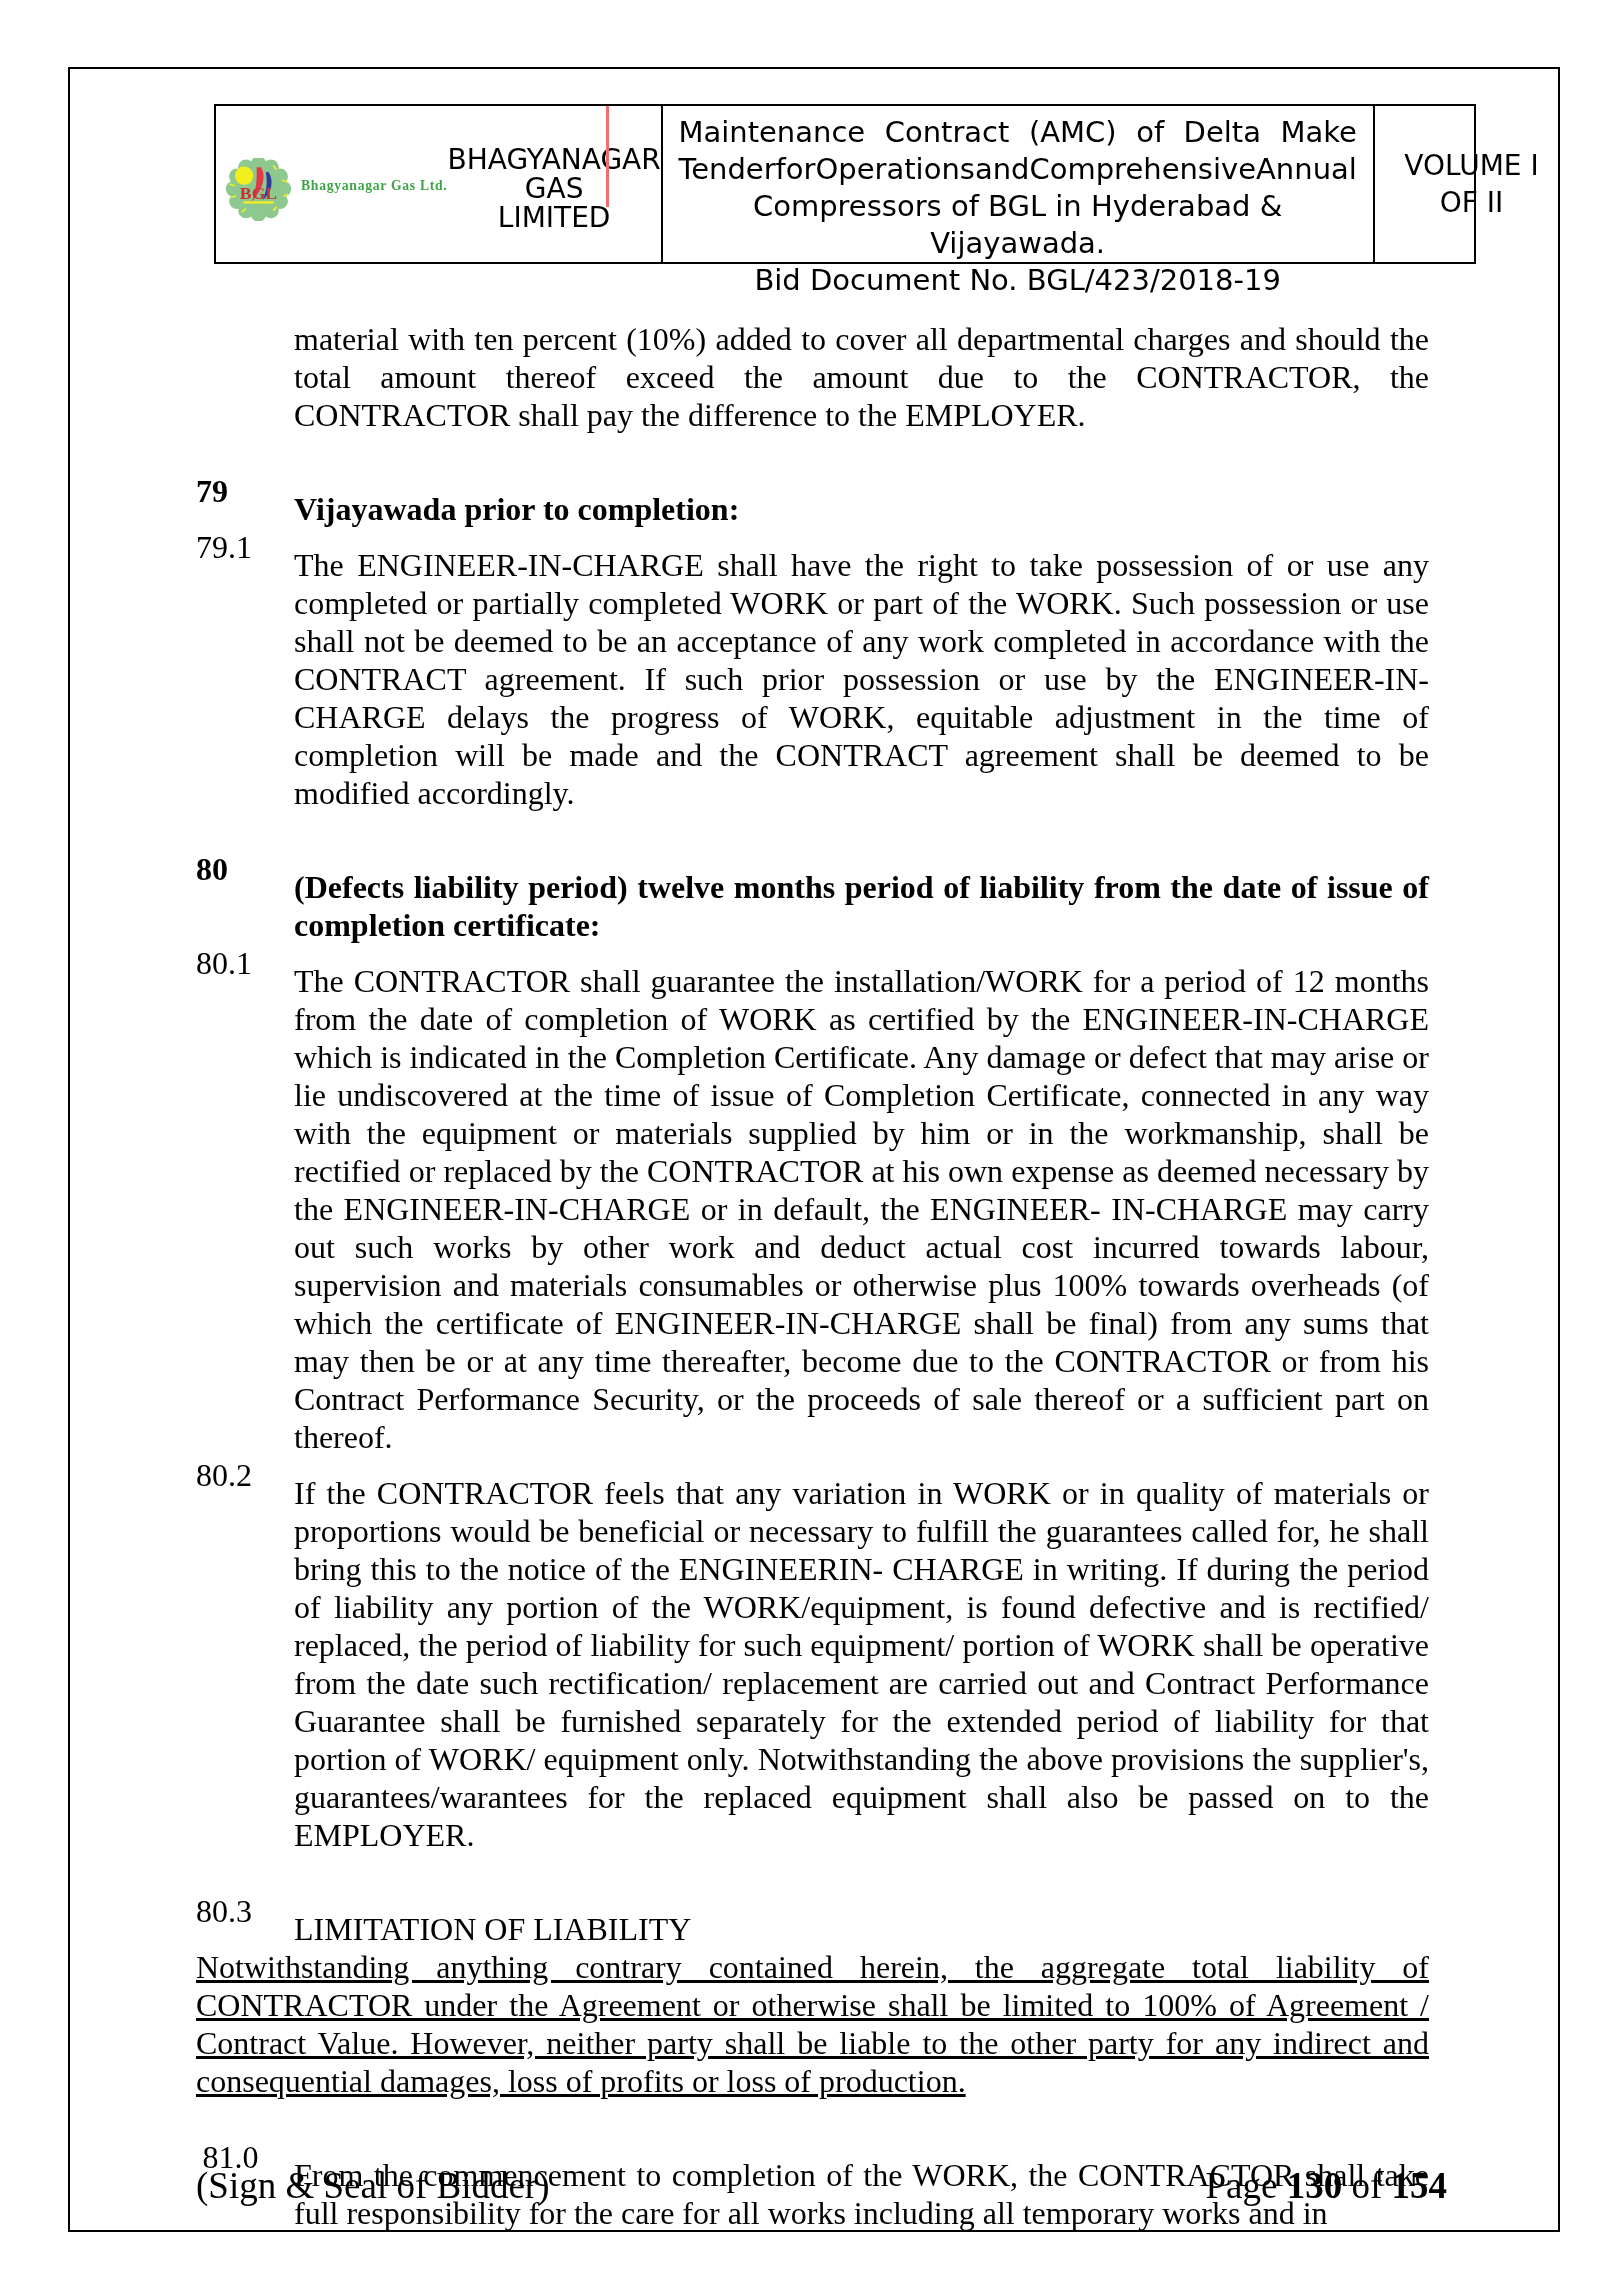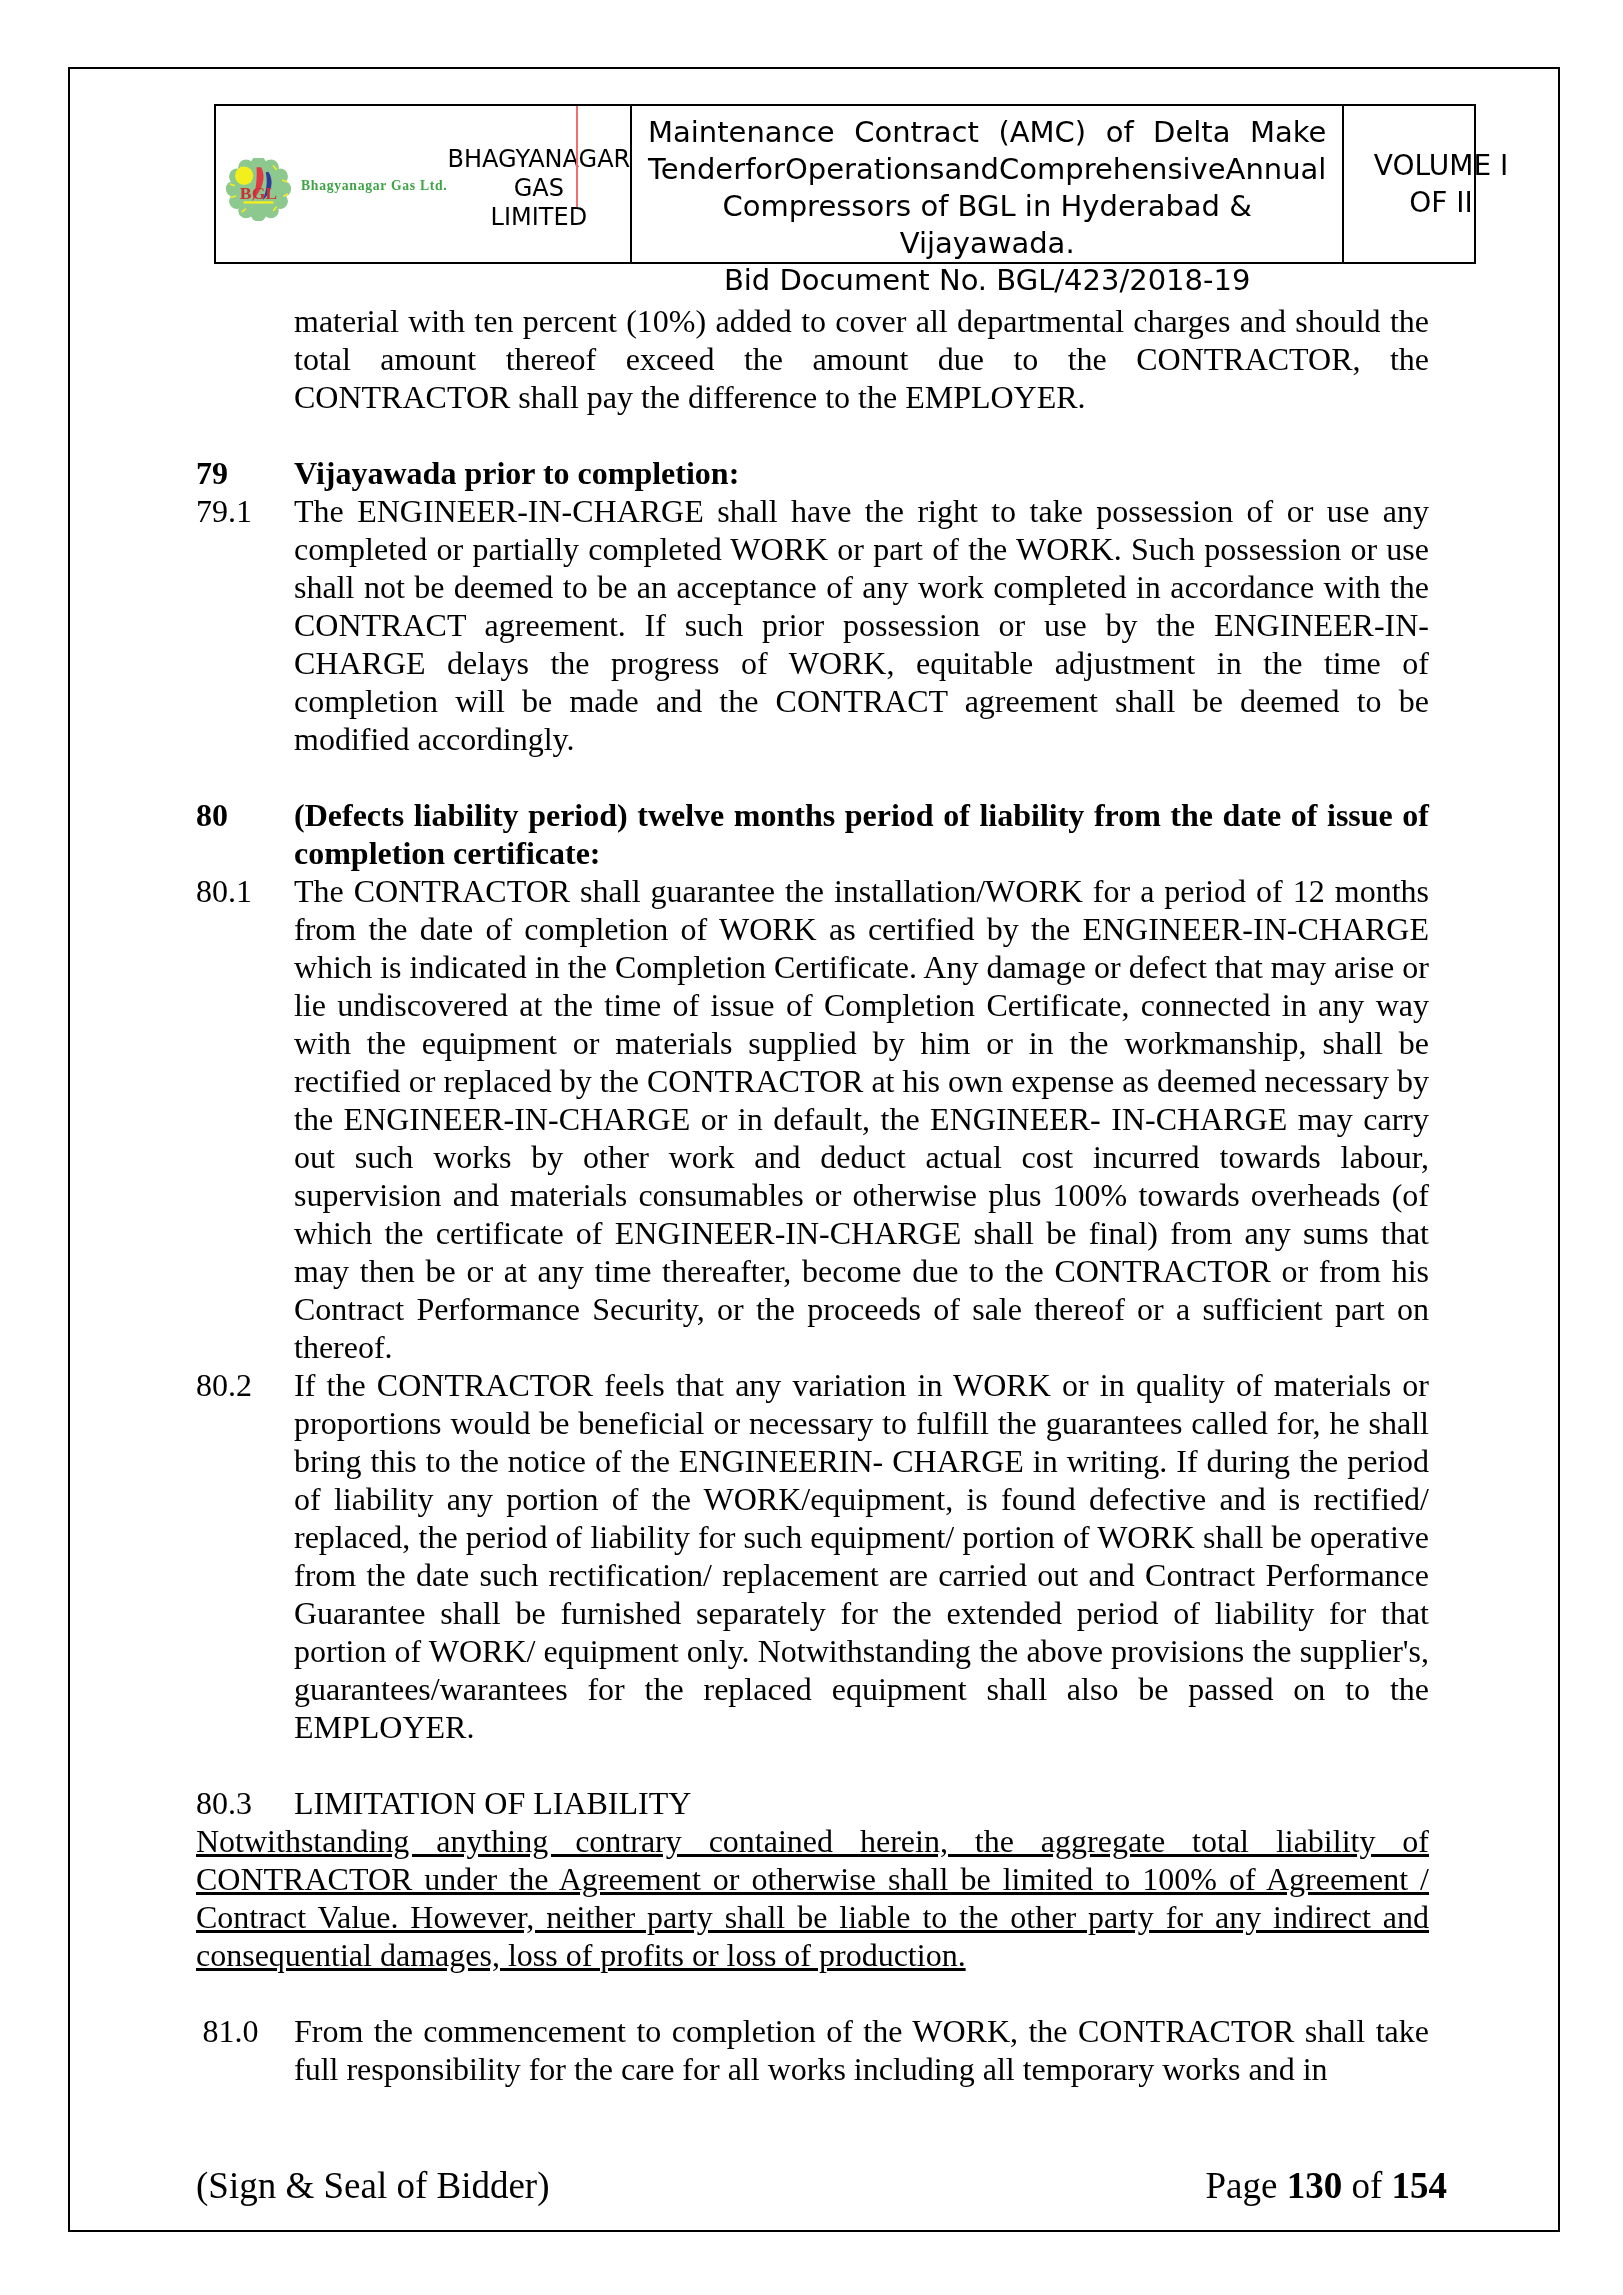--- a/index.html
+++ b/index.html
@@ -27,30 +27,30 @@
   .cell-volume{flex:0 0 194px;display:flex;flex-direction:column;align-items:center;justify-content:center;
     font-family:"DejaVu Sans","Liberation Sans",sans-serif;font-size:28px;line-height:37px;}
   .jw{display:flex;justify-content:space-between;}
   .title-line3{text-align:center;}
   .title-line4{text-align:center;}
   .red-divider{position:absolute;right:52px;top:0;width:2.6px;height:101px;background:#f26d6d;}
   .logo-wrap{margin-top:11.8px;width:85px;height:63px;}
   .logo-caption{margin-top:3.9px;font-family:"Liberation Serif",serif;font-weight:bold;
     font-size:13.7px;color:#3ea446;letter-spacing:0.7px;white-space:nowrap;}
   .company-name{margin-top:9.2px;text-align:center;
-    font-family:"DejaVu Sans","Liberation Sans",sans-serif;font-size:24px;line-height:29px;color:#000;}
+    font-family:"DejaVu Sans","Liberation Sans",sans-serif;font-size:28px;line-height:29px;color:#000;}
   
   .doc-body{
     position:absolute;left:196px;top:302px;width:1233px;
     font-size:32px;line-height:38px;
   }
   .row{display:flex;}
   .num{flex:0 0 98px;}
   .num.pad{padding-left:6.5px;box-sizing:border-box;}
-  .txt{flex:1 1 auto;text-align:justify;text-justify:inter-word;}
+  .txt{flex:1 1 auto;text-align:justify;text-justify:inter-word;margin-top:18px;}
   .bold{font-weight:bold;}
   .vspace{height:38px;}
   .fullpara{width:100%;text-align:justify;text-justify:inter-word;text-decoration:underline;}
   
   .footer{
     position:absolute;left:196px;top:2167px;width:1251px;
     display:flex;justify-content:space-between;font-size:37px;line-height:37px;
   }
   .pg b{font-weight:bold;}
 </style>

